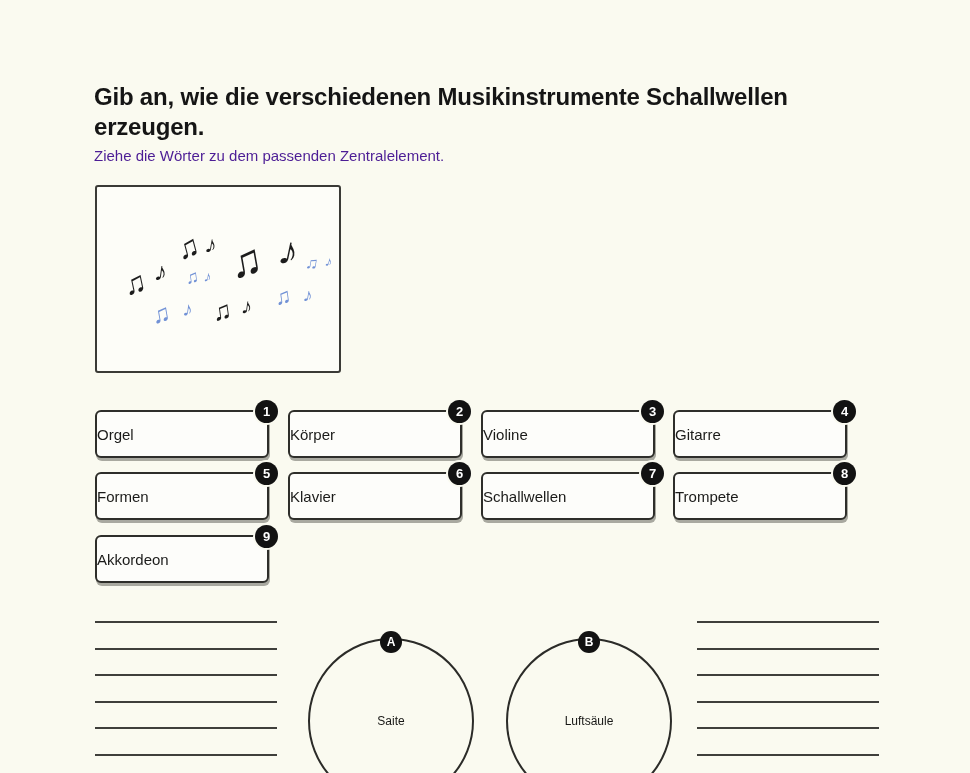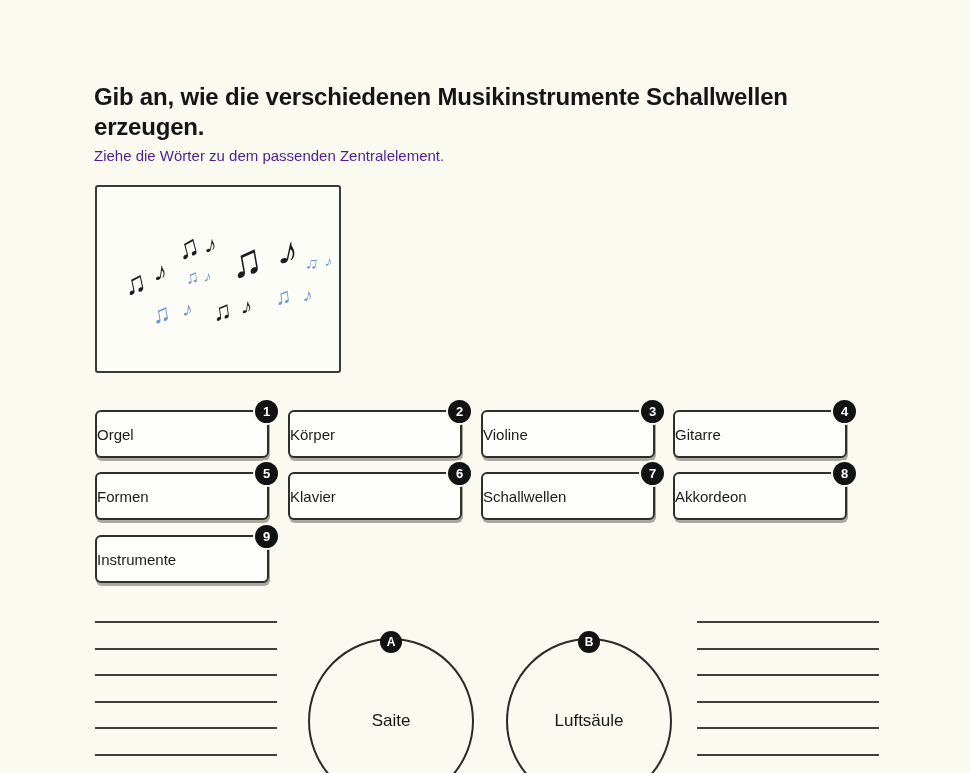--- a/index.html
+++ b/index.html
@@ -80,21 +80,21 @@
   
   .target-circle {
     width: 166px; height: 166px;
     border: 2px solid #2b2b28;
     border-radius: 50%;
     background: transparent;
     display: flex; align-items: center; justify-content: center;
     box-sizing: border-box;
   }
   .target-circle .target-label {
-    font-size: 17px;
+    font-size: 12px;
     color: #171715;
   }
   .letter-badge {
     position: absolute;
     top: -9px; left: 50%;
     transform: translateX(-50%);
     width: 22px; height: 22px;
     border-radius: 50%;
     background: #121212;
     color: #ffffff;
@@ -163,25 +163,25 @@
 <div class="abs word-box" style="left:288px; top:472px;">
   <span class="num-badge">6</span>
   <span class="word-label">Klavier</span>
 </div>
 <div class="abs word-box" style="left:481px; top:472px;">
   <span class="num-badge">7</span>
   <span class="word-label">Schallwellen</span>
 </div>
 <div class="abs word-box" style="left:673px; top:472px;">
   <span class="num-badge">8</span>
-  <span class="word-label">Akkordeon</span>
+  <span class="word-label">Trompete</span>
 </div>
 <div class="abs word-box" style="left:95px;  top:535px;">
   <span class="num-badge">9</span>
-  <span class="word-label">Instrumente</span>
+  <span class="word-label">Akkordeon</span>
 </div>
 
 <div class="abs lines-group" style="left:95px; top:621px;">
   <div class="rule-line"></div>
   <div class="rule-line"></div>
   <div class="rule-line"></div>
   <div class="rule-line"></div>
   <div class="rule-line"></div>
   <div class="rule-line"></div>
 </div>

